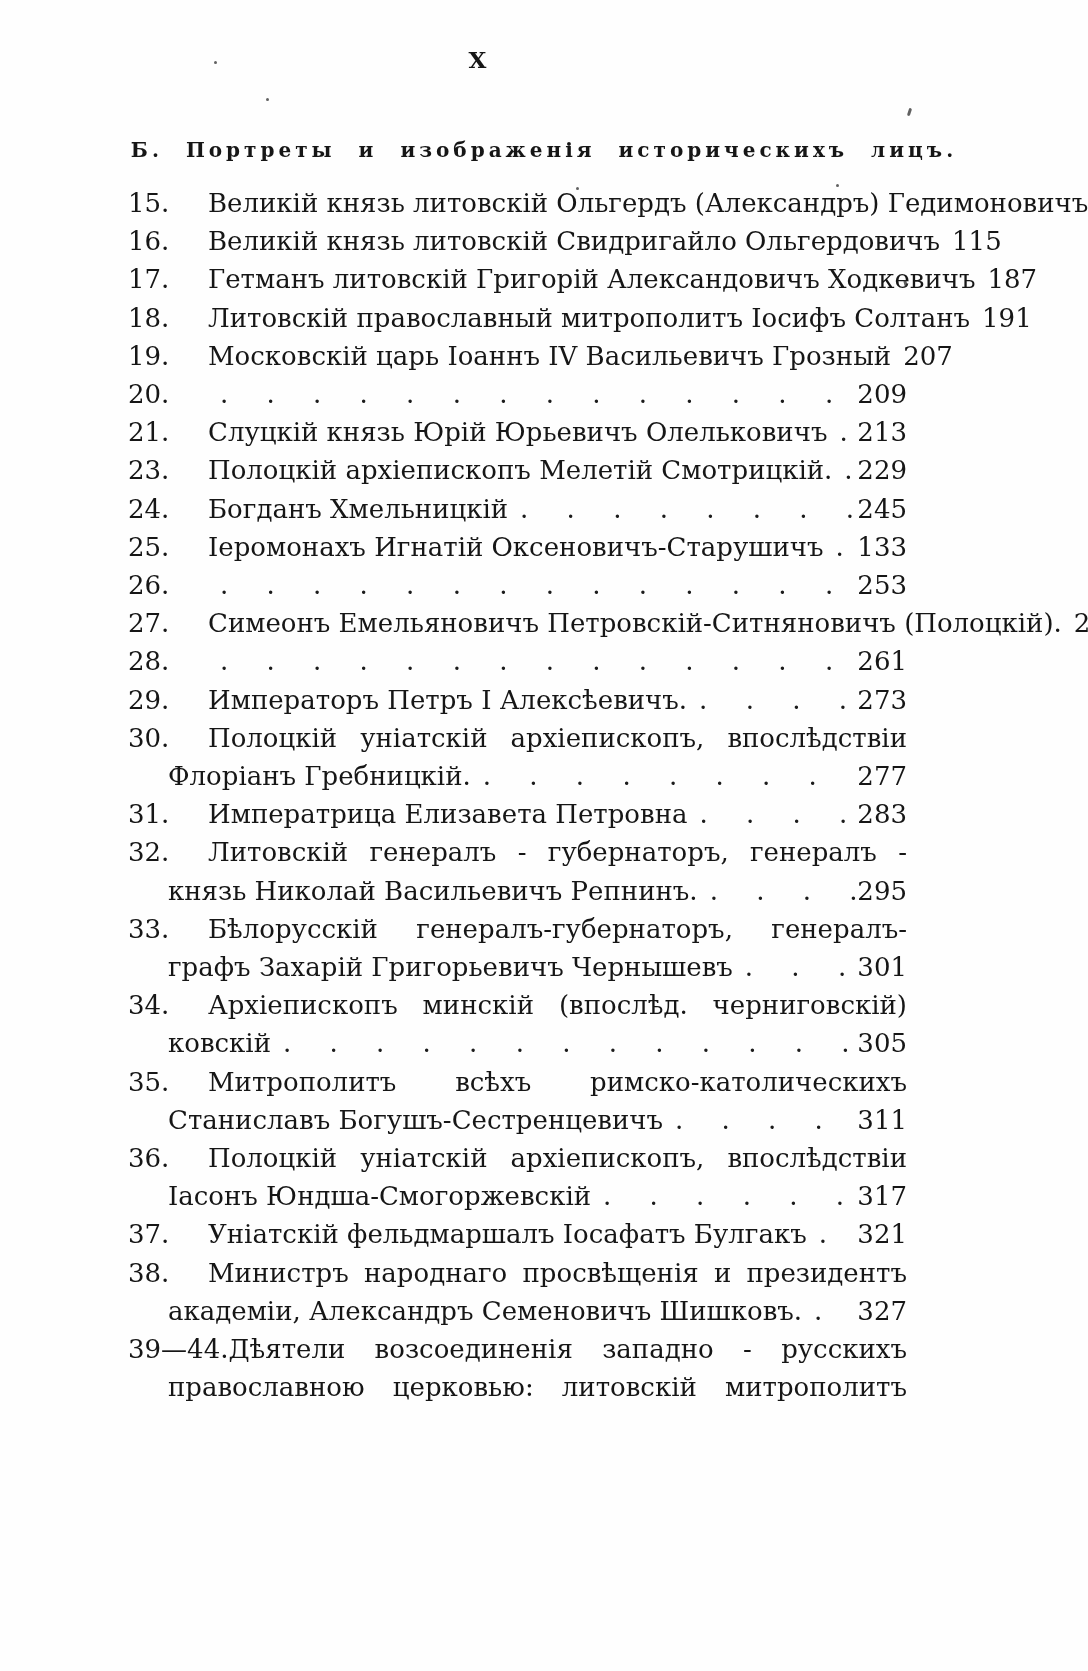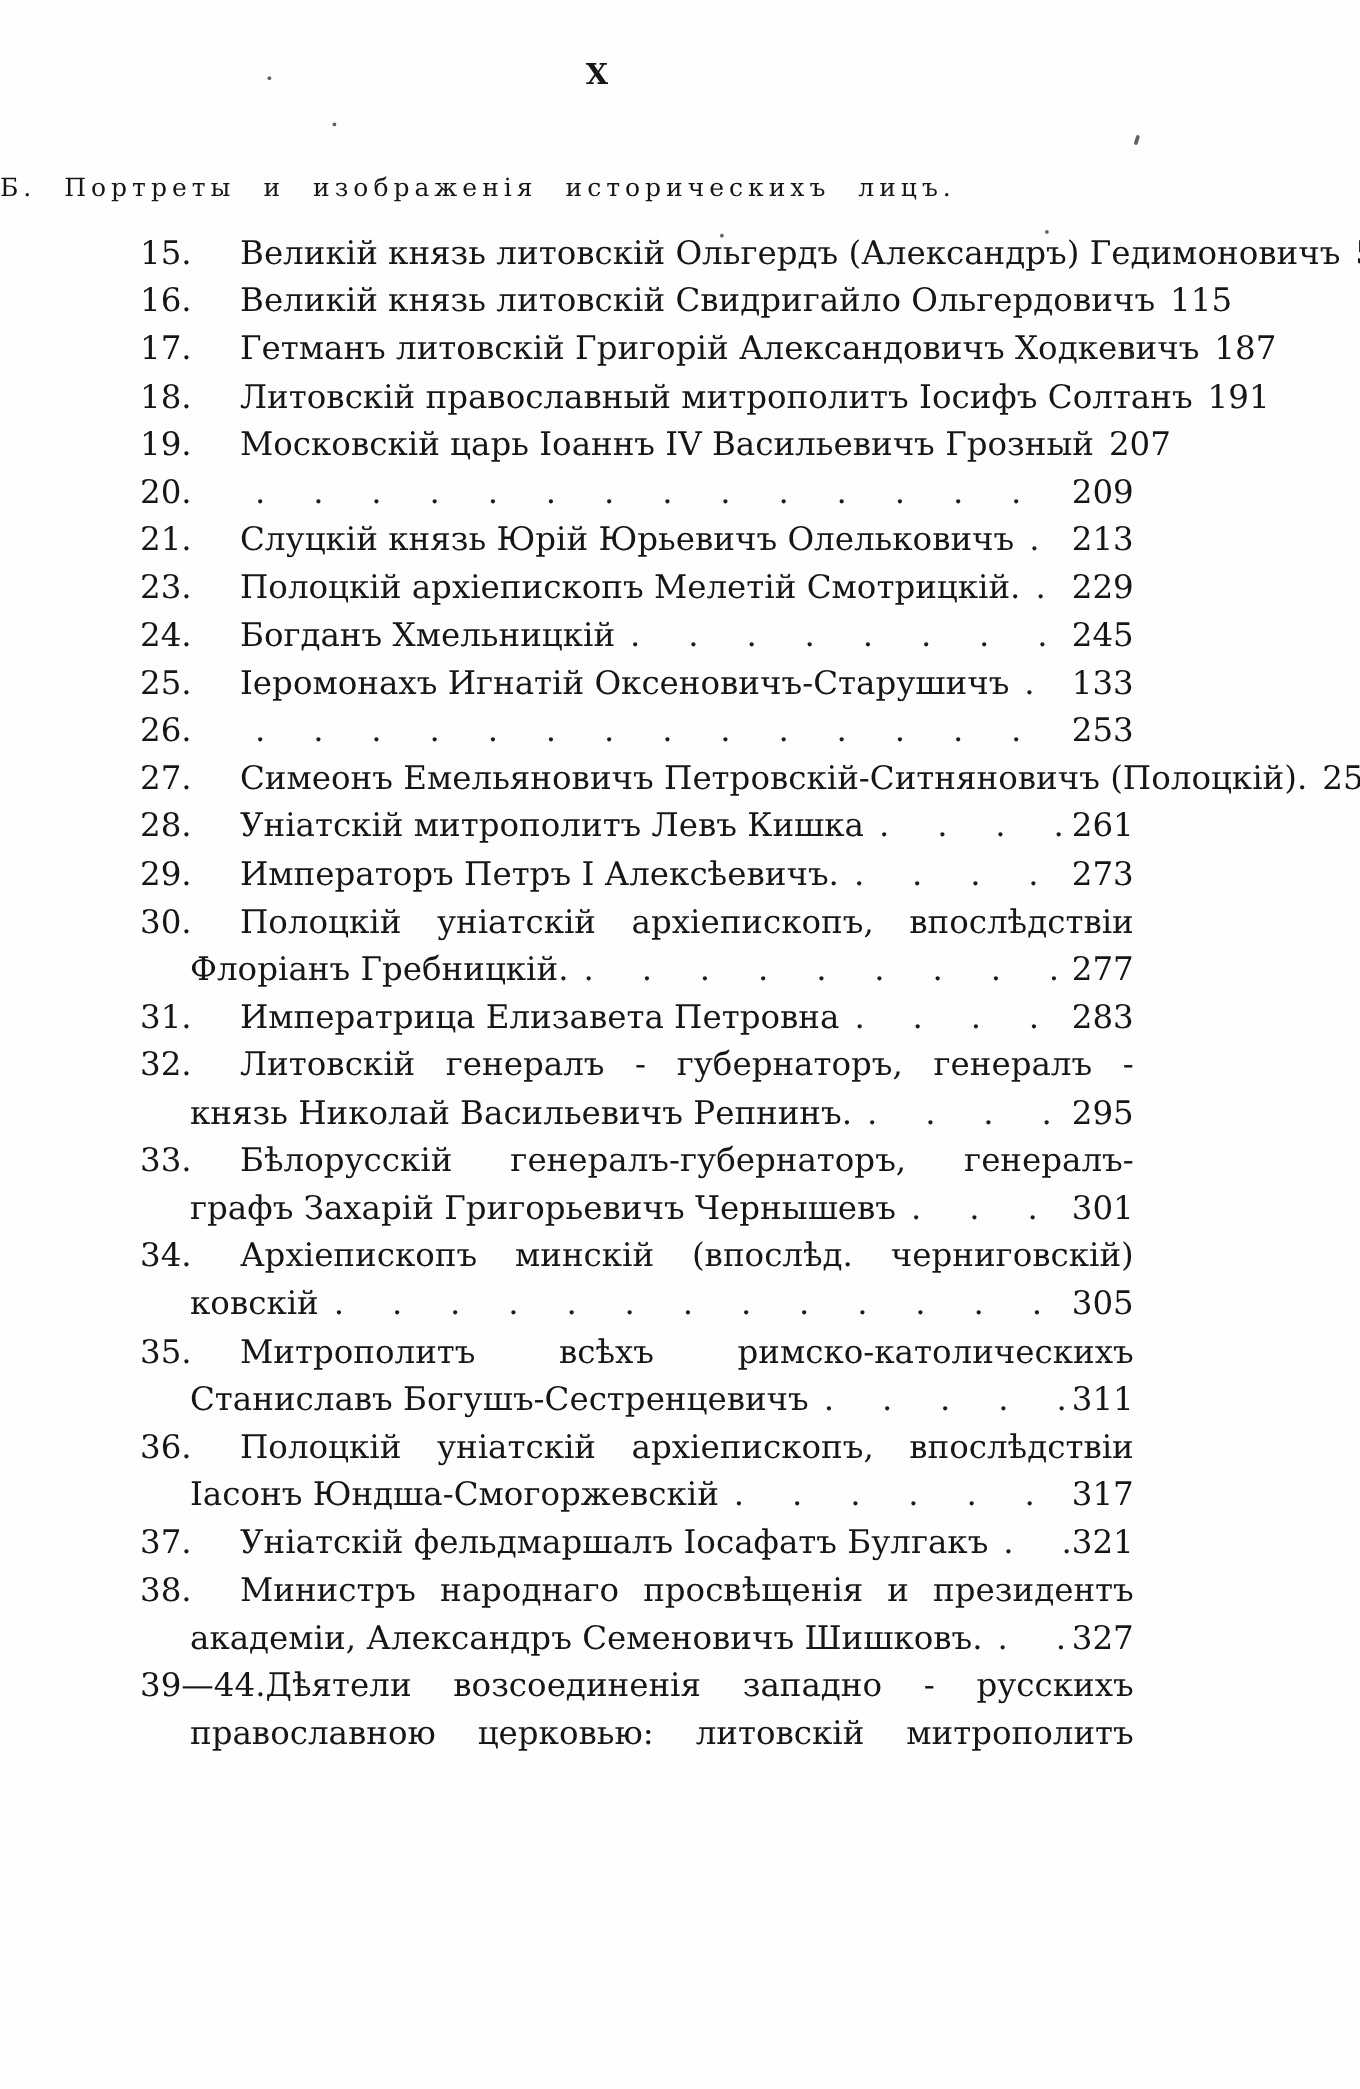--- a/index.html
+++ b/index.html
@@ -13,26 +13,26 @@
     overflow:hidden;
   }
   .folio{
     position:absolute;top:46px;left:0;width:956px;
     text-align:center;
     font-size:23px;font-weight:bold;letter-spacing:1px;
   }
   .heading{
     position:absolute;top:138px;left:0;right:0;
     margin:0;
-    text-align:left;
-    font-size:20px;font-weight:normal;
+    text-align:center;
+    font-size:20px;font-weight:bold;
     letter-spacing:4px;word-spacing:12px;
   }
   .toc{
-    position:absolute;top:184px;left:112px;right:181px;
+    position:absolute;top:184px;left:128px;right:181px;
   }
   .toc-line{
     display:flex;align-items:baseline;
     font-size:26px;line-height:38.2px;
     min-width:0;
   }
   .num{flex:none;min-width:80px;}
   .indent{flex:none;width:40px;}
   .line-text{flex:none;white-space:nowrap;}
   .line-text.just{
@@ -128,21 +128,20 @@
         <span class="pg">253</span>
       </div>
       <div class="toc-line">
         <span class="num">27.</span>
         <span class="line-text">Симеонъ Емельяновичъ Петровскій-Ситняновичъ (Полоцкій).</span>
         <span class="leader"></span>
         <span class="pg">257</span>
       </div>
       <div class="toc-line">
         <span class="num">28.</span>
-        <span class="line-text">Уніатскій митрополитъ Левъ Кишка</span>
         <span class="leader">. . . . . . . . . . . . . . . . . . . . . . . . . . . . . . . . . . . . . . . . </span>
         <span class="pg">261</span>
       </div>
       <div class="toc-line">
         <span class="num">29.</span>
         <span class="line-text">Императоръ Петръ I Алексѣевичъ.</span>
         <span class="leader">. . . . . . . . . . . . . . . . . . . . . . . . . . . . . . . . . . . . . . . . </span>
         <span class="pg">273</span>
       </div>
       <div class="toc-line">

